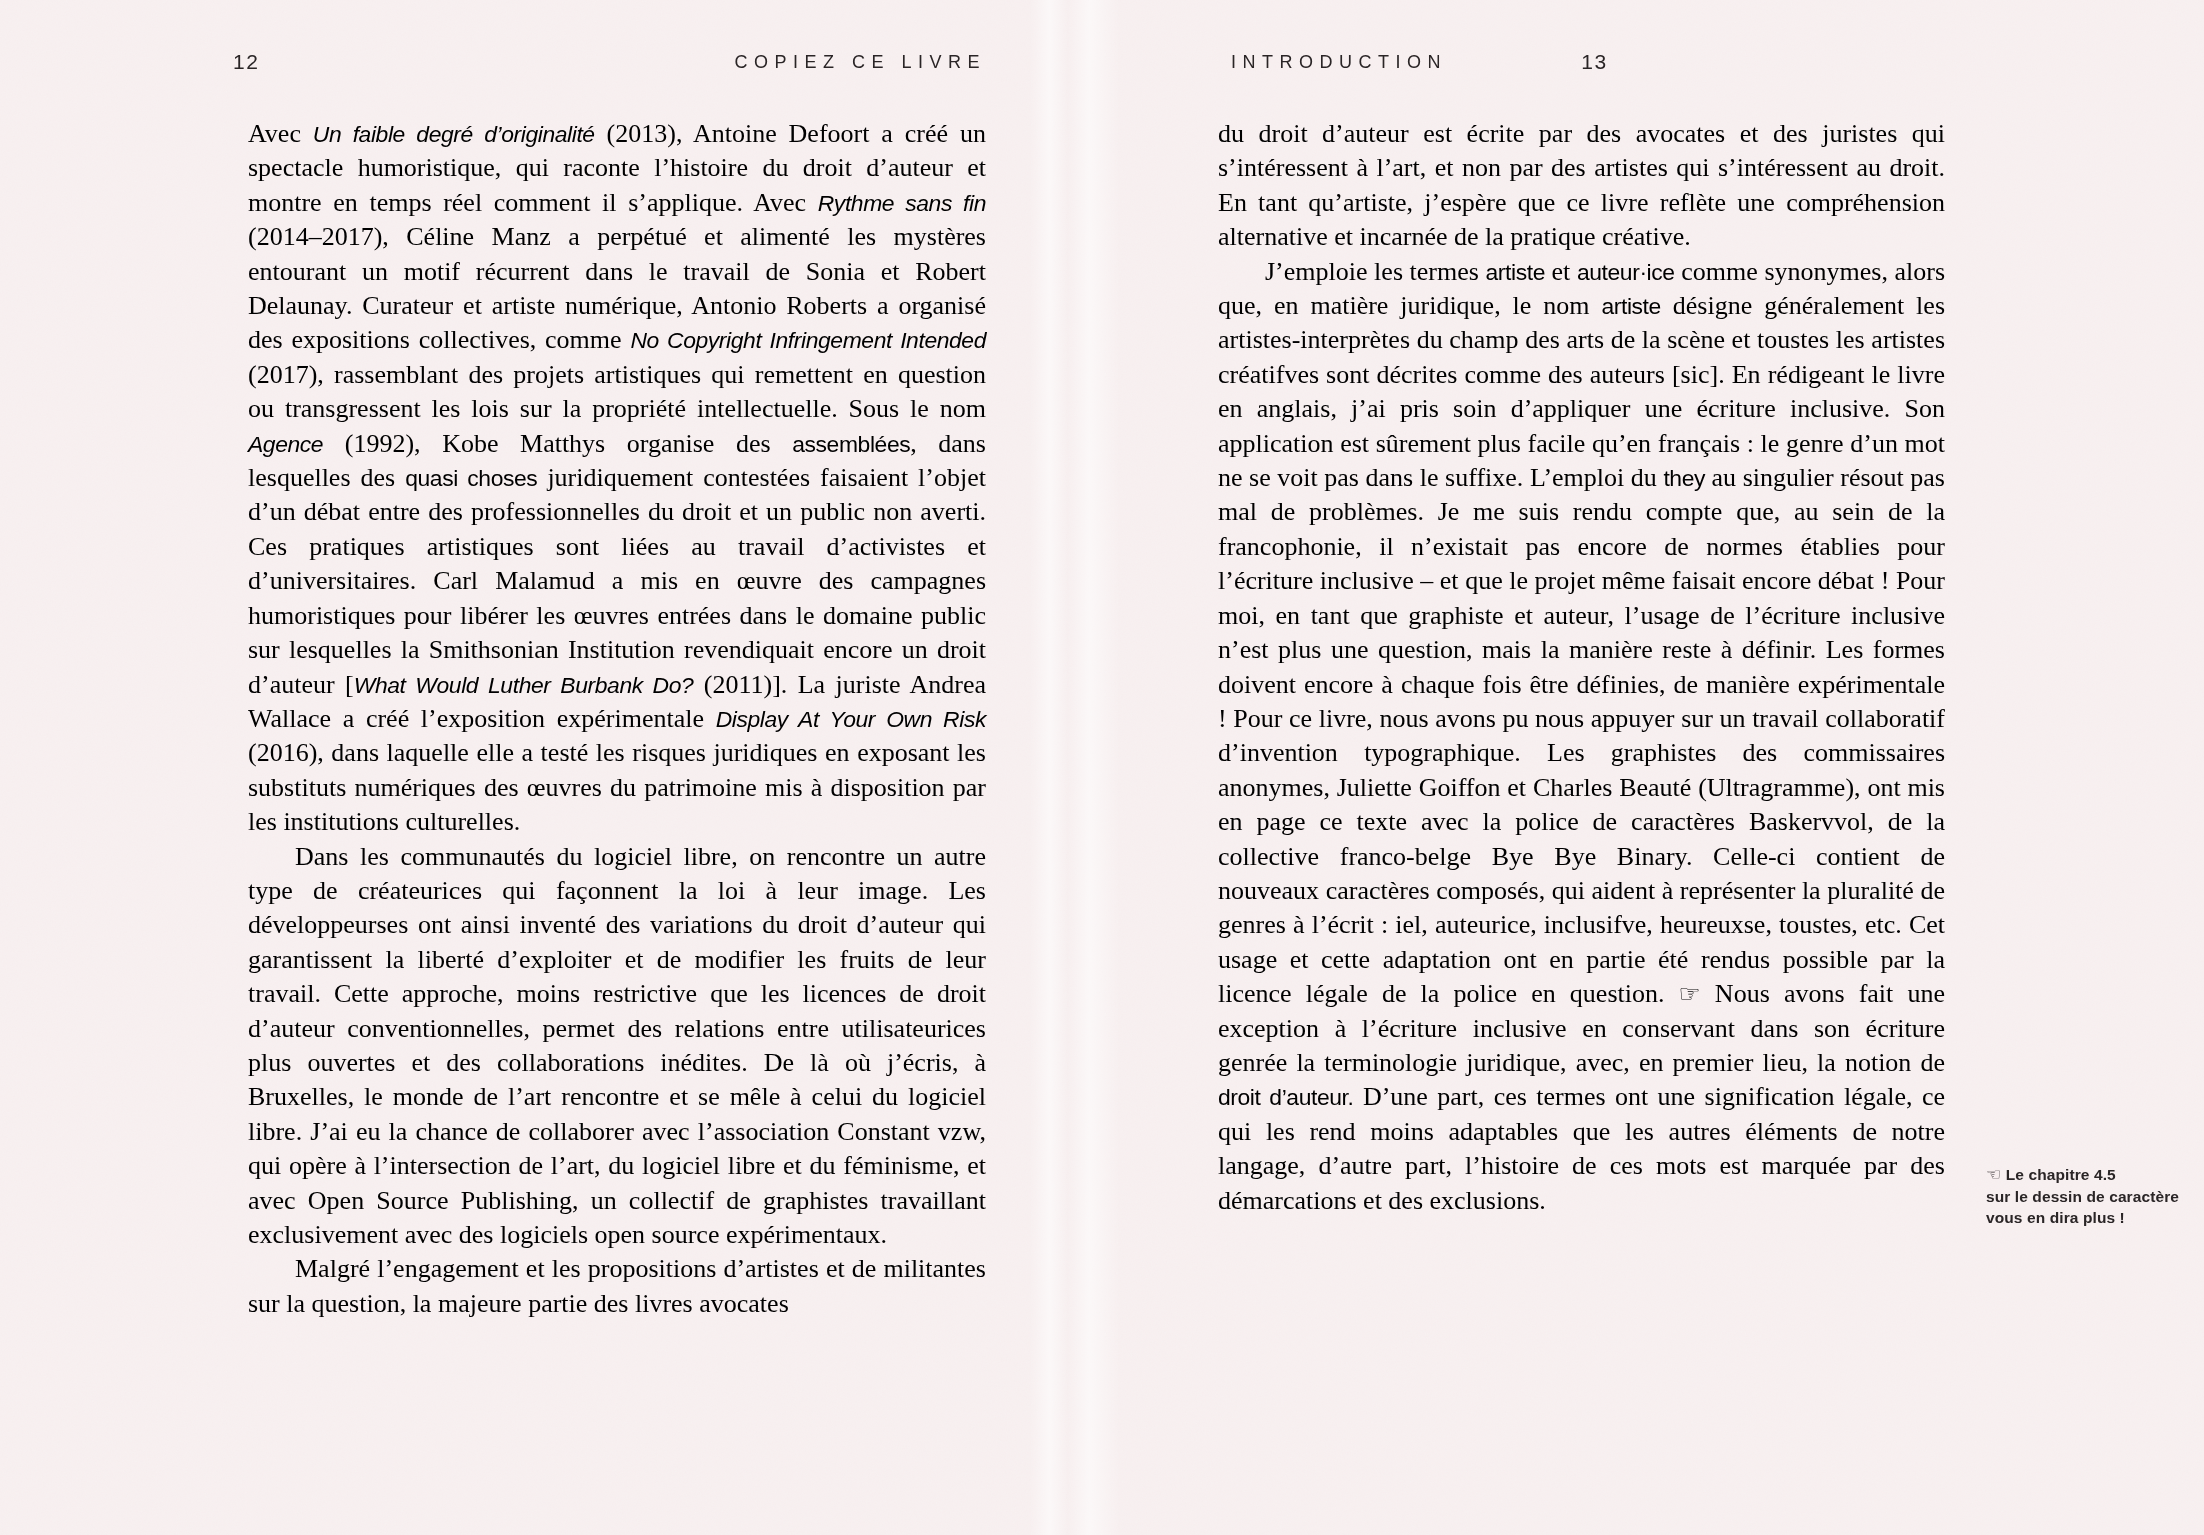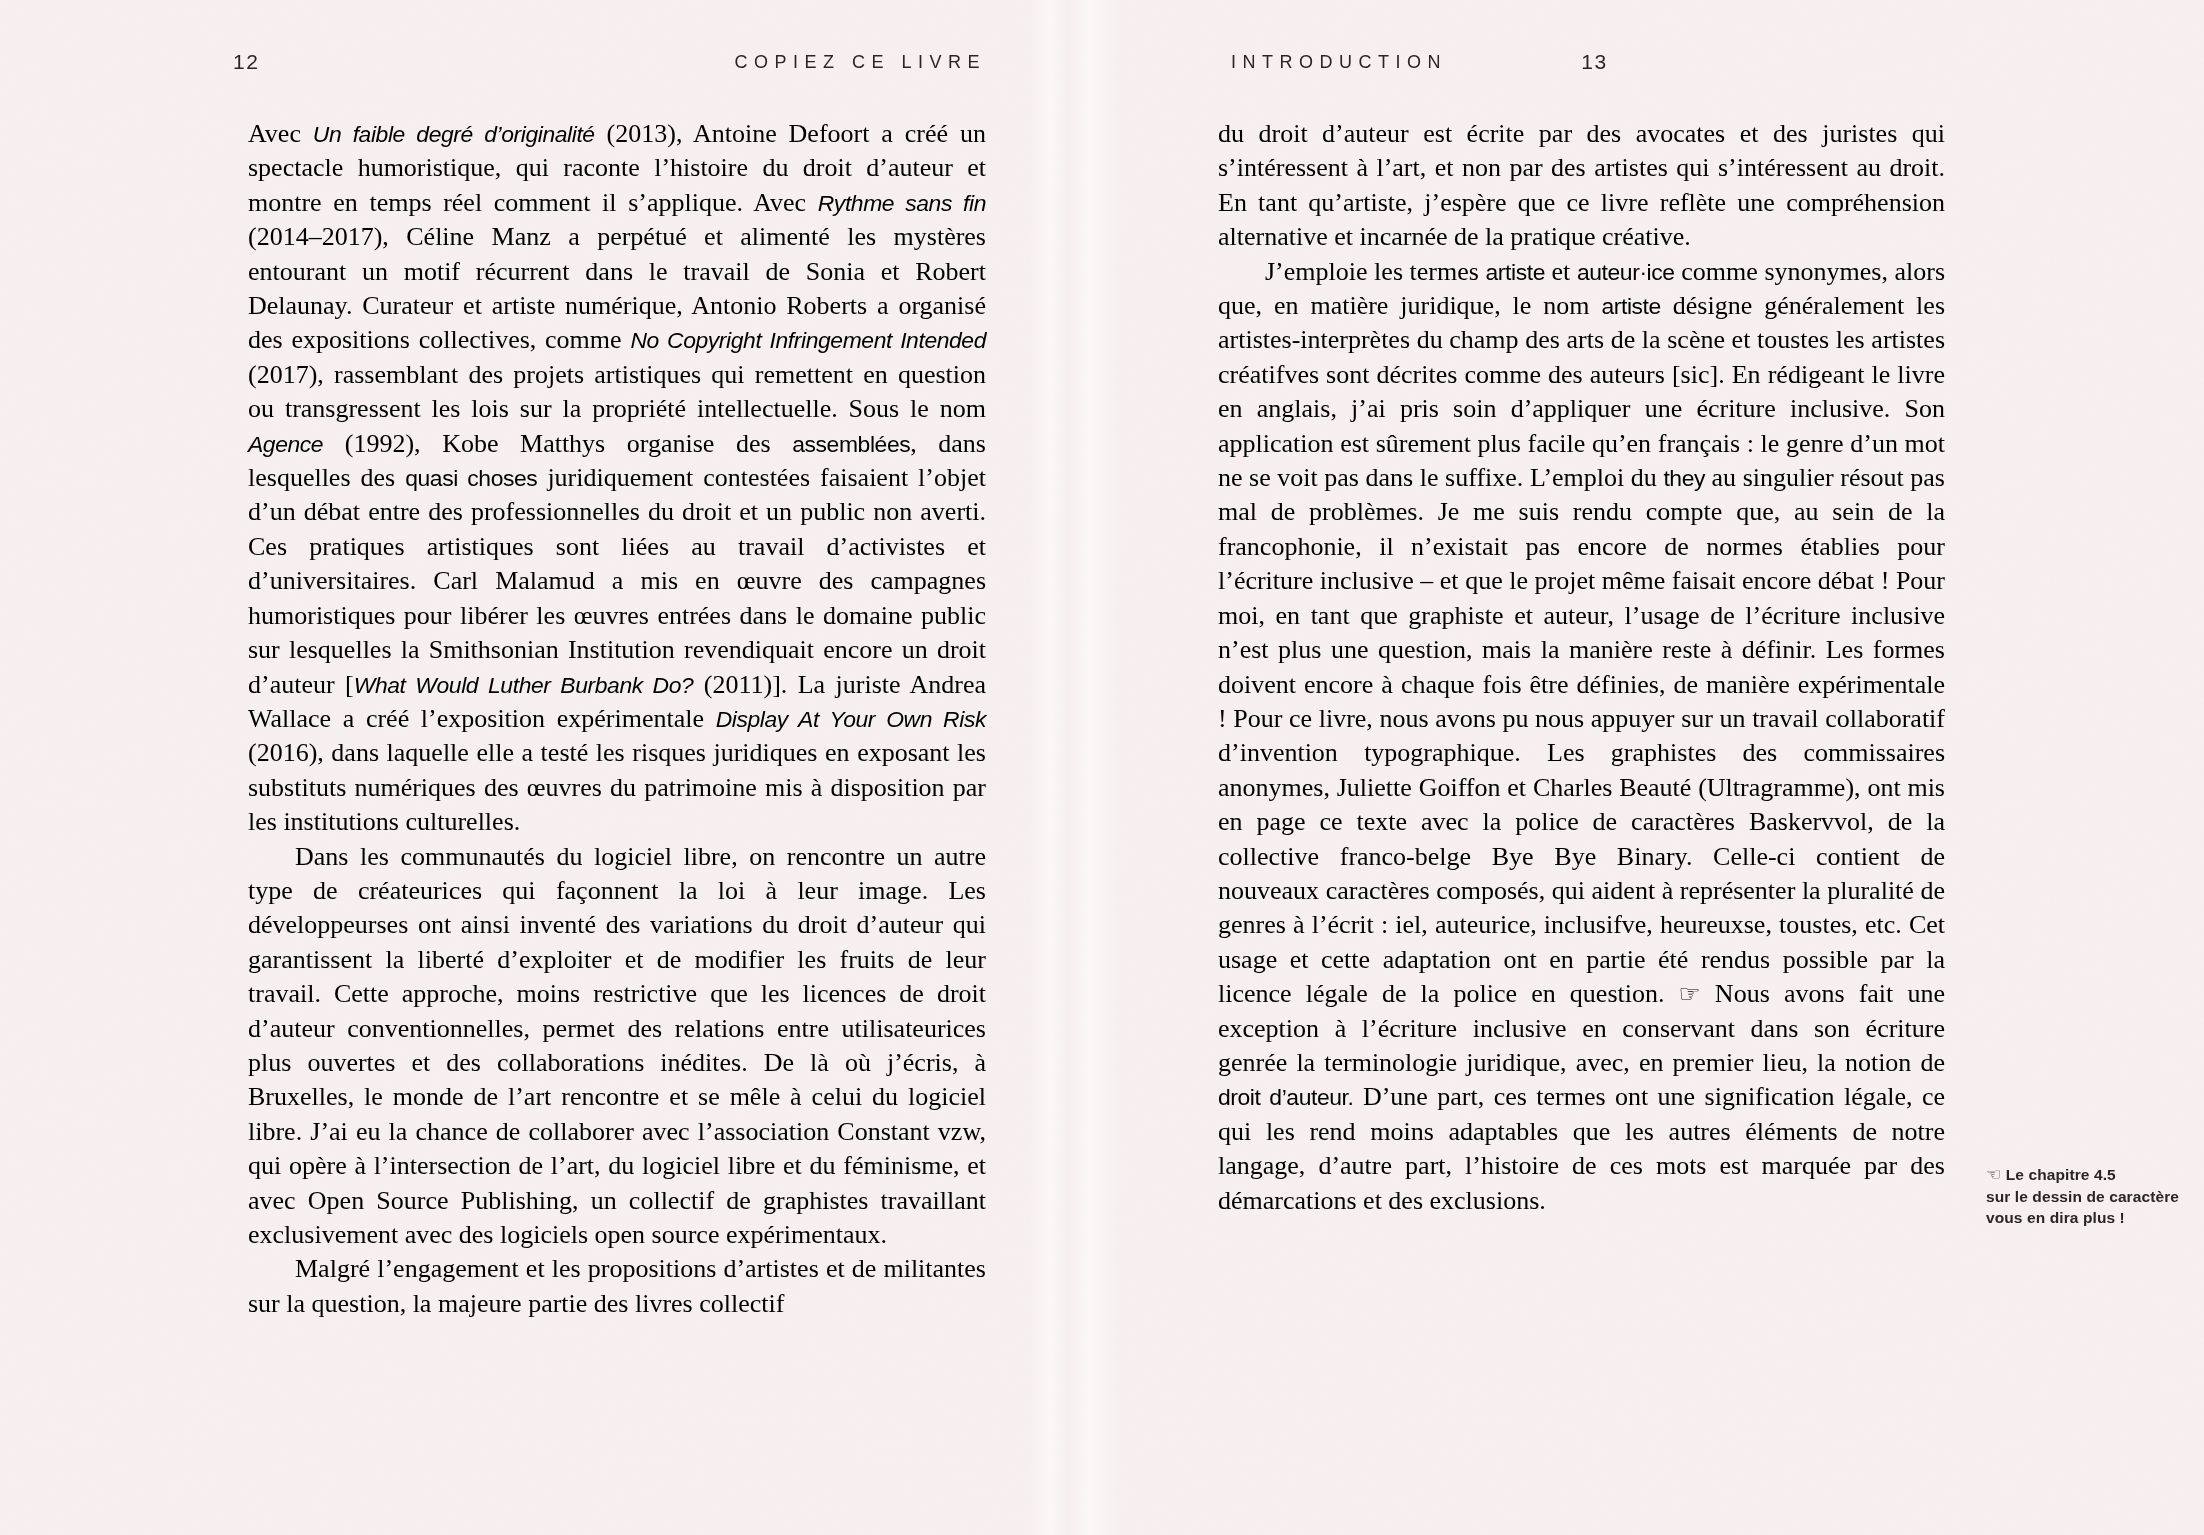--- a/index.html
+++ b/index.html
@@ -108,21 +108,21 @@
   </svg>
 
   <div class="gutter"></div>
 
   <div>
     <span class="page-num" style="left:233px;">12</span>
     <span class="running-head" style="left:248px; width:738px; text-align:right; display:inline-block;">COPIEZ CE LIVRE</span>
     <div class="column col-left" lang="fr">
         <p class="para">Avec <span class="work-title">Un faible degré d’originalité</span> (2013), Antoine Defoort a créé un spectacle humoristique, qui raconte l’histoire du droit d’auteur et montre en temps réel comment il s’applique. Avec <span class="work-title">Rythme sans fin</span> (2014–2017), Céline Manz a perpétué et alimenté les mystères entourant un motif récurrent dans le travail de Sonia et Robert Delaunay. Curateur et artiste numérique, Antonio Roberts a organisé des expositions collectives, comme <span class="work-title">No Copyright Infringement Intended</span> (2017), rassemblant des projets artistiques qui remettent en question ou transgressent les lois sur la propriété intellectuelle. Sous le nom <span class="work-title">Agence</span> (1992), Kobe Matthys organise des <span class="term-sans">assemblées</span>, dans lesquelles des <span class="term-sans">quasi choses</span> juridiquement contestées faisaient l’objet d’un débat entre des professionnelles du droit et un public non averti. Ces pratiques artistiques sont liées au travail d’activistes et d’universitaires. Carl Malamud a mis en œuvre des campagnes humoristiques pour libérer les œuvres entrées dans le domaine public sur lesquelles la Smithsonian Institution revendiquait encore un droit d’auteur [<span class="work-title">What Would Luther Burbank Do?</span> (2011)]. La juriste Andrea Wallace a créé l’exposition expérimentale <span class="work-title">Display At Your Own Risk</span> (2016), dans laquelle elle a testé les risques juridiques en exposant les substituts numériques des œuvres du patrimoine mis à disposition par les institutions culturelles.</p>
         <p class="para indent">Dans les communautés du logiciel libre, on rencontre un autre type de créateurices qui façonnent la loi à leur image. Les développeurses ont ainsi inventé des variations du droit d’auteur qui garantissent la liberté d’exploiter et de modifier les fruits de leur travail. Cette approche, moins restrictive que les licences de droit d’auteur conventionnelles, permet des relations entre utilisateurices plus ouvertes et des collaborations inédites. De là où j’écris, à Bruxelles, le monde de l’art rencontre et se mêle à celui du logiciel libre. J’ai eu la chance de collaborer avec l’association Constant vzw, qui opère à l’intersection de l’art, du logiciel libre et du féminisme, et avec Open Source Publishing, un collectif de graphistes travaillant exclusivement avec des logiciels open source expérimentaux.</p>
-        <p class="para indent">Malgré l’engagement et les propositions d’artistes et de militantes sur la question, la majeure partie des livres collectif</p>
+        <p class="para indent">Malgré l’engagement et les propositions d’artistes et de militantes sur la question, la majeure partie des livres avocates</p>
       </div>
   </div>
 
   <div>
     <span class="running-head" style="left:1231px;">INTRODUCTION</span>
     <span class="page-num" style="left:1231px; width:727px; text-align:center; display:inline-block;">13</span>
     <div class="column col-right" lang="fr">
         <p class="para">du droit d’auteur est écrite par des avocates et des juristes qui s’intéressent à l’art, et non par des artistes qui s’intéressent au droit. En tant qu’artiste, j’espère que ce livre reflète une compréhension alternative et incarnée de la pratique créative.</p>
         <p class="para indent">J’emploie les termes <span class="term-sans">artiste</span> et <span class="term-sans">auteur·ice</span> comme synonymes, alors que, en matière juridique, le nom <span class="term-sans">artiste</span> désigne généralement les artistes-interprètes du champ des arts de la scène et toustes les artistes créatifves sont décrites comme des auteurs [sic]. En rédigeant le livre en anglais, j’ai pris soin d’appliquer une écriture inclusive. Son application est sûrement plus facile qu’en français : le genre d’un mot ne se voit pas dans le suffixe. L’emploi du <span class="term-sans">they</span> au singulier résout pas mal de problèmes. Je me suis rendu compte que, au sein de la francophonie, il n’existait pas encore de normes établies pour l’écriture inclusive – et que le projet même faisait encore débat ! Pour moi, en tant que graphiste et auteur, l’usage de l’écriture inclusive n’est plus une question, mais la manière reste à définir. Les formes doivent encore à chaque fois être définies, de manière expérimentale ! Pour ce livre, nous avons pu nous appuyer sur un travail collaboratif d’invention typographique. Les graphistes des commissaires anonymes, Juliette Goiffon et Charles Beauté (Ultragramme), ont mis en page ce texte avec la police de caractères Baskervvol, de la collective franco-belge Bye Bye Binary. Celle-ci contient de nouveaux caractères composés, qui aident à représenter la pluralité de genres à l’écrit : iel, auteurice, inclusifve, heureuxse, toustes, etc. Cet usage et cette adaptation ont en partie été rendus possible par la licence légale de la police en question. <span class="manicule-inline">☞</span> Nous avons fait une exception à l’écriture inclusive en conservant dans son écriture genrée la terminologie juridique, avec, en premier lieu, la notion de <span class="term-sans">droit d’auteur.</span> D’une part, ces termes ont une signification légale, ce qui les rend moins adaptables que les autres éléments de notre langage, d’autre part, l’histoire de ces mots est marquée par des démarcations et des exclusions.</p>
       </div>

